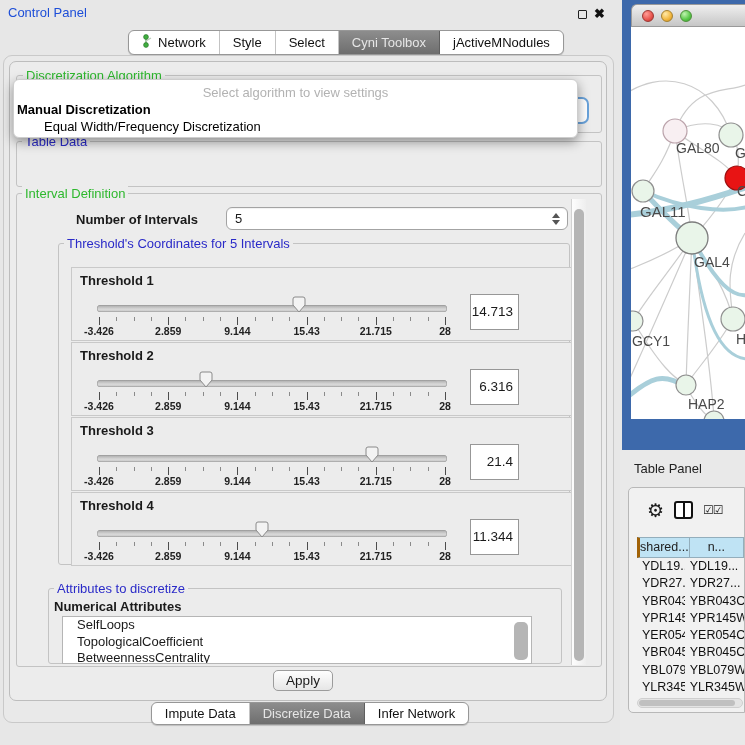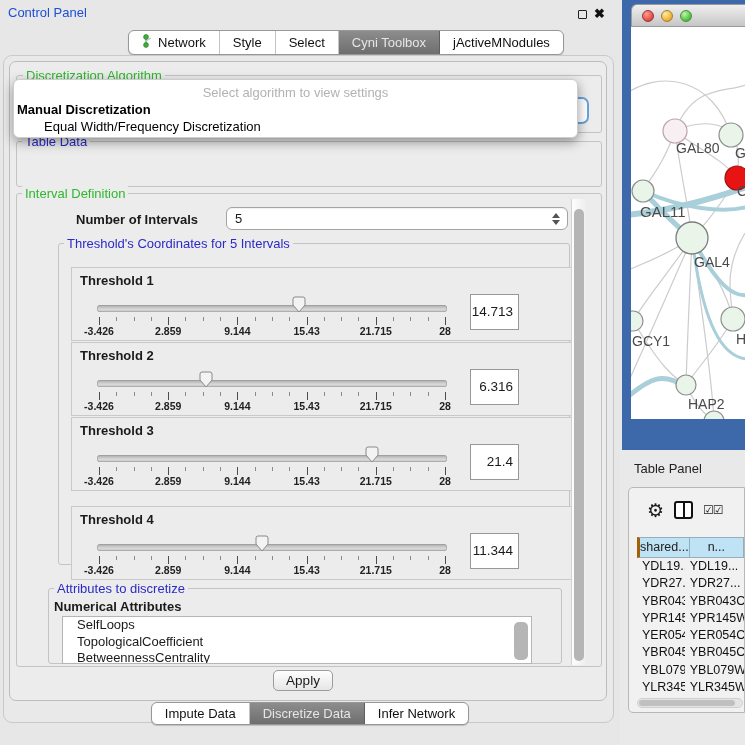--- a/index.html
+++ b/index.html
@@ -207,21 +207,21 @@
       <span class="tick-lab" style="left:100%">28</span>
       <div class="thumb" style="left: 79%;">
         <svg width="15" height="17">
             <path d="M1.5,3 Q1.5,1 3.5,1 L11.5,1 Q13.5,1 13.5,3 L13.5,9 L7.5,16 L1.5,9 Z" fill="#f3f3f3" stroke="#8a8a8a"></path>
           </svg>
       </div>
     </div>
     <div class="val-box">21.4</div>
   </div>
 
-  <div class="thr-panel" style="top:444px;">
+  <div class="thr-panel" style="top:430px;">
     <div class="thr-label">Threshold 4</div>
     <div class="slider-zone">
       <div class="track"></div>
       <div class="ticks-minor"></div>
       <div class="ticks-major"></div>
       <span class="tick-lab" style="left:0%">-3.426</span>
       <span class="tick-lab" style="left:20%">2.859</span>
       <span class="tick-lab" style="left:40%">9.144</span>
       <span class="tick-lab" style="left:60%">15.43</span>
       <span class="tick-lab" style="left:80%">21.715</span>

